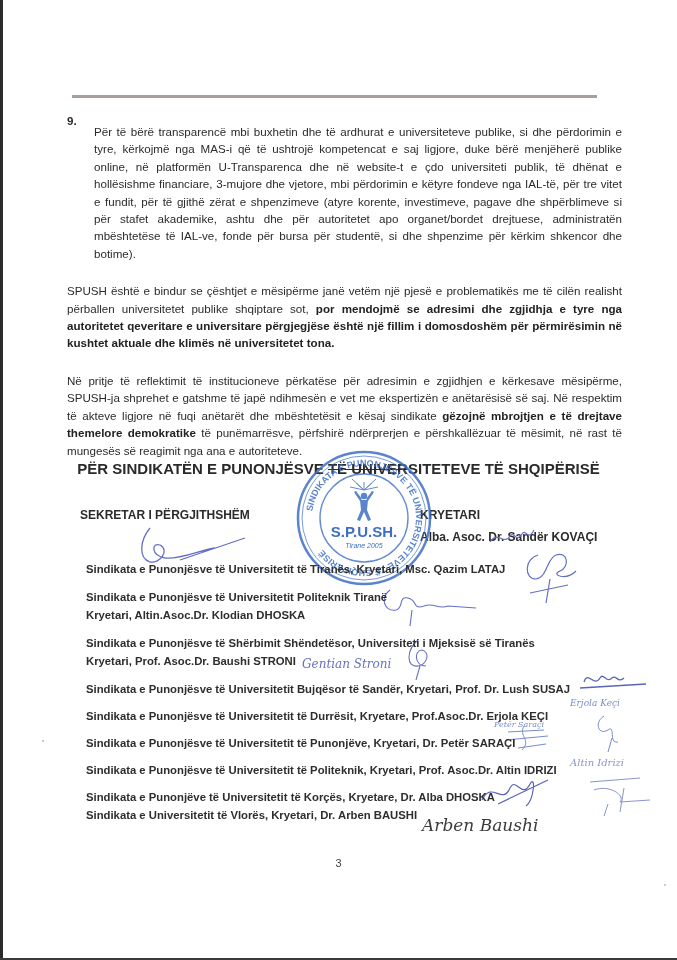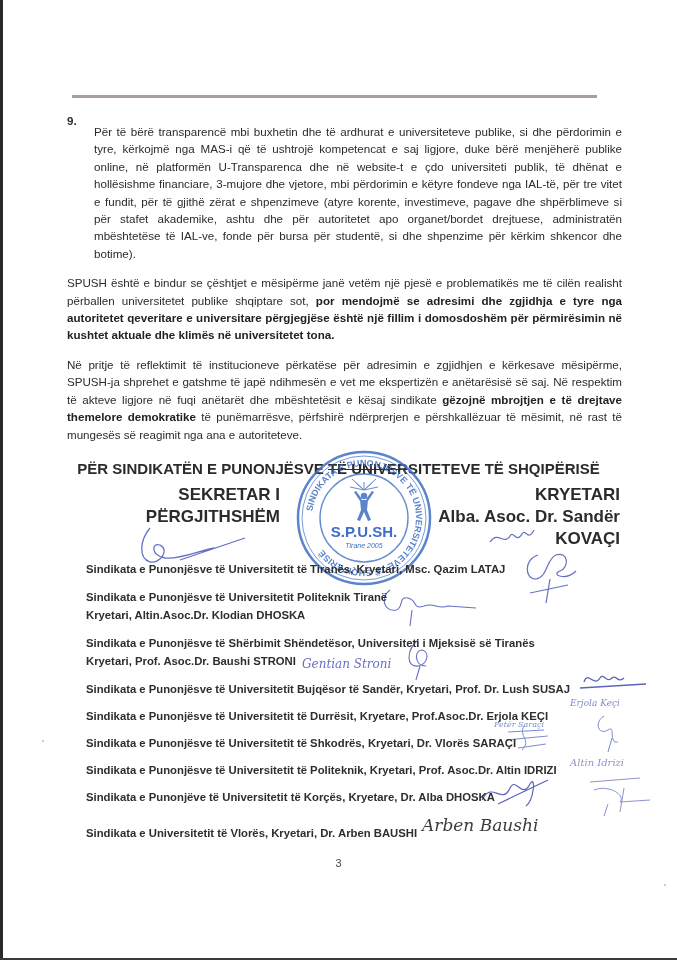--- a/index.html
+++ b/index.html
@@ -15,28 +15,28 @@
       position: absolute; left: 72px; top: 95px; width: 525px; height: 3px;
       background: #a89e9c;
     }
     .doc {
       position: absolute; left: 67px; top: 112px; width: 555px;
       font-size: 11.6px; line-height: 17.4px;
     }
     .item9 { display: flex; }
     .item9 .num { width: 27px; font-weight: bold; flex: none; }
     .item9 .txt { text-align: justify; flex: 1; margin-top: 11px; }
-    p.para { text-align: justify; margin-top: 12px; }
+    p.para { text-align: justify; margin-top: 20px; }
     b { font-weight: bold; color: #222; }
     .heading {
       position: absolute; left: 0; width: 677px; top: 460px; text-align: center;
       font-weight: bold; font-size: 15px; color: #2a2a2a;
     }
     .heading .strike { text-decoration: line-through; }
-    .sig-left, .sig-right { position: absolute; text-align: right; font-weight: bold; font-size: 17px; line-height: 22px; }
+    .sig-left, .sig-right { position: absolute; text-align: left; font-weight: bold; font-size: 12px; line-height: 22px; margin-top: 20px; }
     .sig-left { left: 80px; top: 484px; width: 200px; }
     .sig-right { left: 420px; top: 484px; width: 200px; }
     .stamp {
       position: absolute; left: 294px; top: 448px; width: 140px; height: 140px;
     }
     .signature { position: absolute; }
     .members { position: absolute; left: 86px; top: 560px; width: 560px; font-weight: bold; font-size: 11.3px; color: #2e2e2e; }
     .member { position: absolute; left: 0; white-space: nowrap; line-height: 18px; }
     .page-number { position: absolute; left: 0; width: 677px; top: 857px; text-align: center; font-size: 11px; color: #444; }
     .speck { position: absolute; width: 2px; height: 2px; background: #bbb; border-radius: 1px; }
@@ -145,22 +145,22 @@
 </svg>
 
 <div class="members">
   <div class="member" style="top:0px">Sindikata e Punonjësve të Universitetit të Tiranës, Kryetari, Msc. Qazim LATAJ</div>
   <div class="member" style="top:28px">Sindikata e Punonjësve të Universitetit Politeknik Tiranë</div>
   <div class="member" style="top:46px">Kryetari, Altin.Asoc.Dr. Klodian DHOSKA</div>
   <div class="member" style="top:74px">Sindikata e Punonjësve të Shërbimit Shëndetësor, Universiteti i Mjeksisë së Tiranës</div>
   <div class="member" style="top:92px">Kryetari, Prof. Asoc.Dr. Baushi STRONI</div>
   <div class="member" style="top:120px">Sindikata e Punonjësve të Universitetit Bujqësor të Sandër, Kryetari, Prof. Dr. Lush SUSAJ</div>
   <div class="member" style="top:147px">Sindikata e Punonjësve të Universitetit të Durrësit, Kryetare, Prof.Asoc.Dr. Erjola KEÇI</div>
-  <div class="member" style="top:174px">Sindikata e Punonjësve të Universitetit të Shkodrës, Kryetari, Dr. Vlorës SARAÇI</div>
+  <div class="member" style="top:174px">Sindikata e Punonjësve të Universitetit të Punonjëve, Kryetari, Dr. Petër SARAÇI</div>
   <div class="member" style="top:201px">Sindikata e Punonjësve të Universitetit të Politeknik, Kryetari, Prof. Asoc.Dr. Altin IDRIZI</div>
   <div class="member" style="top:228px">Sindikata e Punonjëve të Universitetit të Korçës, Kryetare, Dr. Alba DHOSKA</div>
-  <div class="member" style="top:264px">Sindikata e Universitetit të Vlorës, Kryetari, Dr. Arben BAUSHI</div>
+  <div class="member" style="top:246px">Sindikata e Universitetit të Vlorës, Kryetari, Dr. Arben BAUSHI</div>
 </div>
 
 <div class="page-number">3</div>
 
 <div class="speck" style="left:42px;top:740px"></div>
 <div class="speck" style="left:664px;top:884px"></div>
 
 </body></html>

